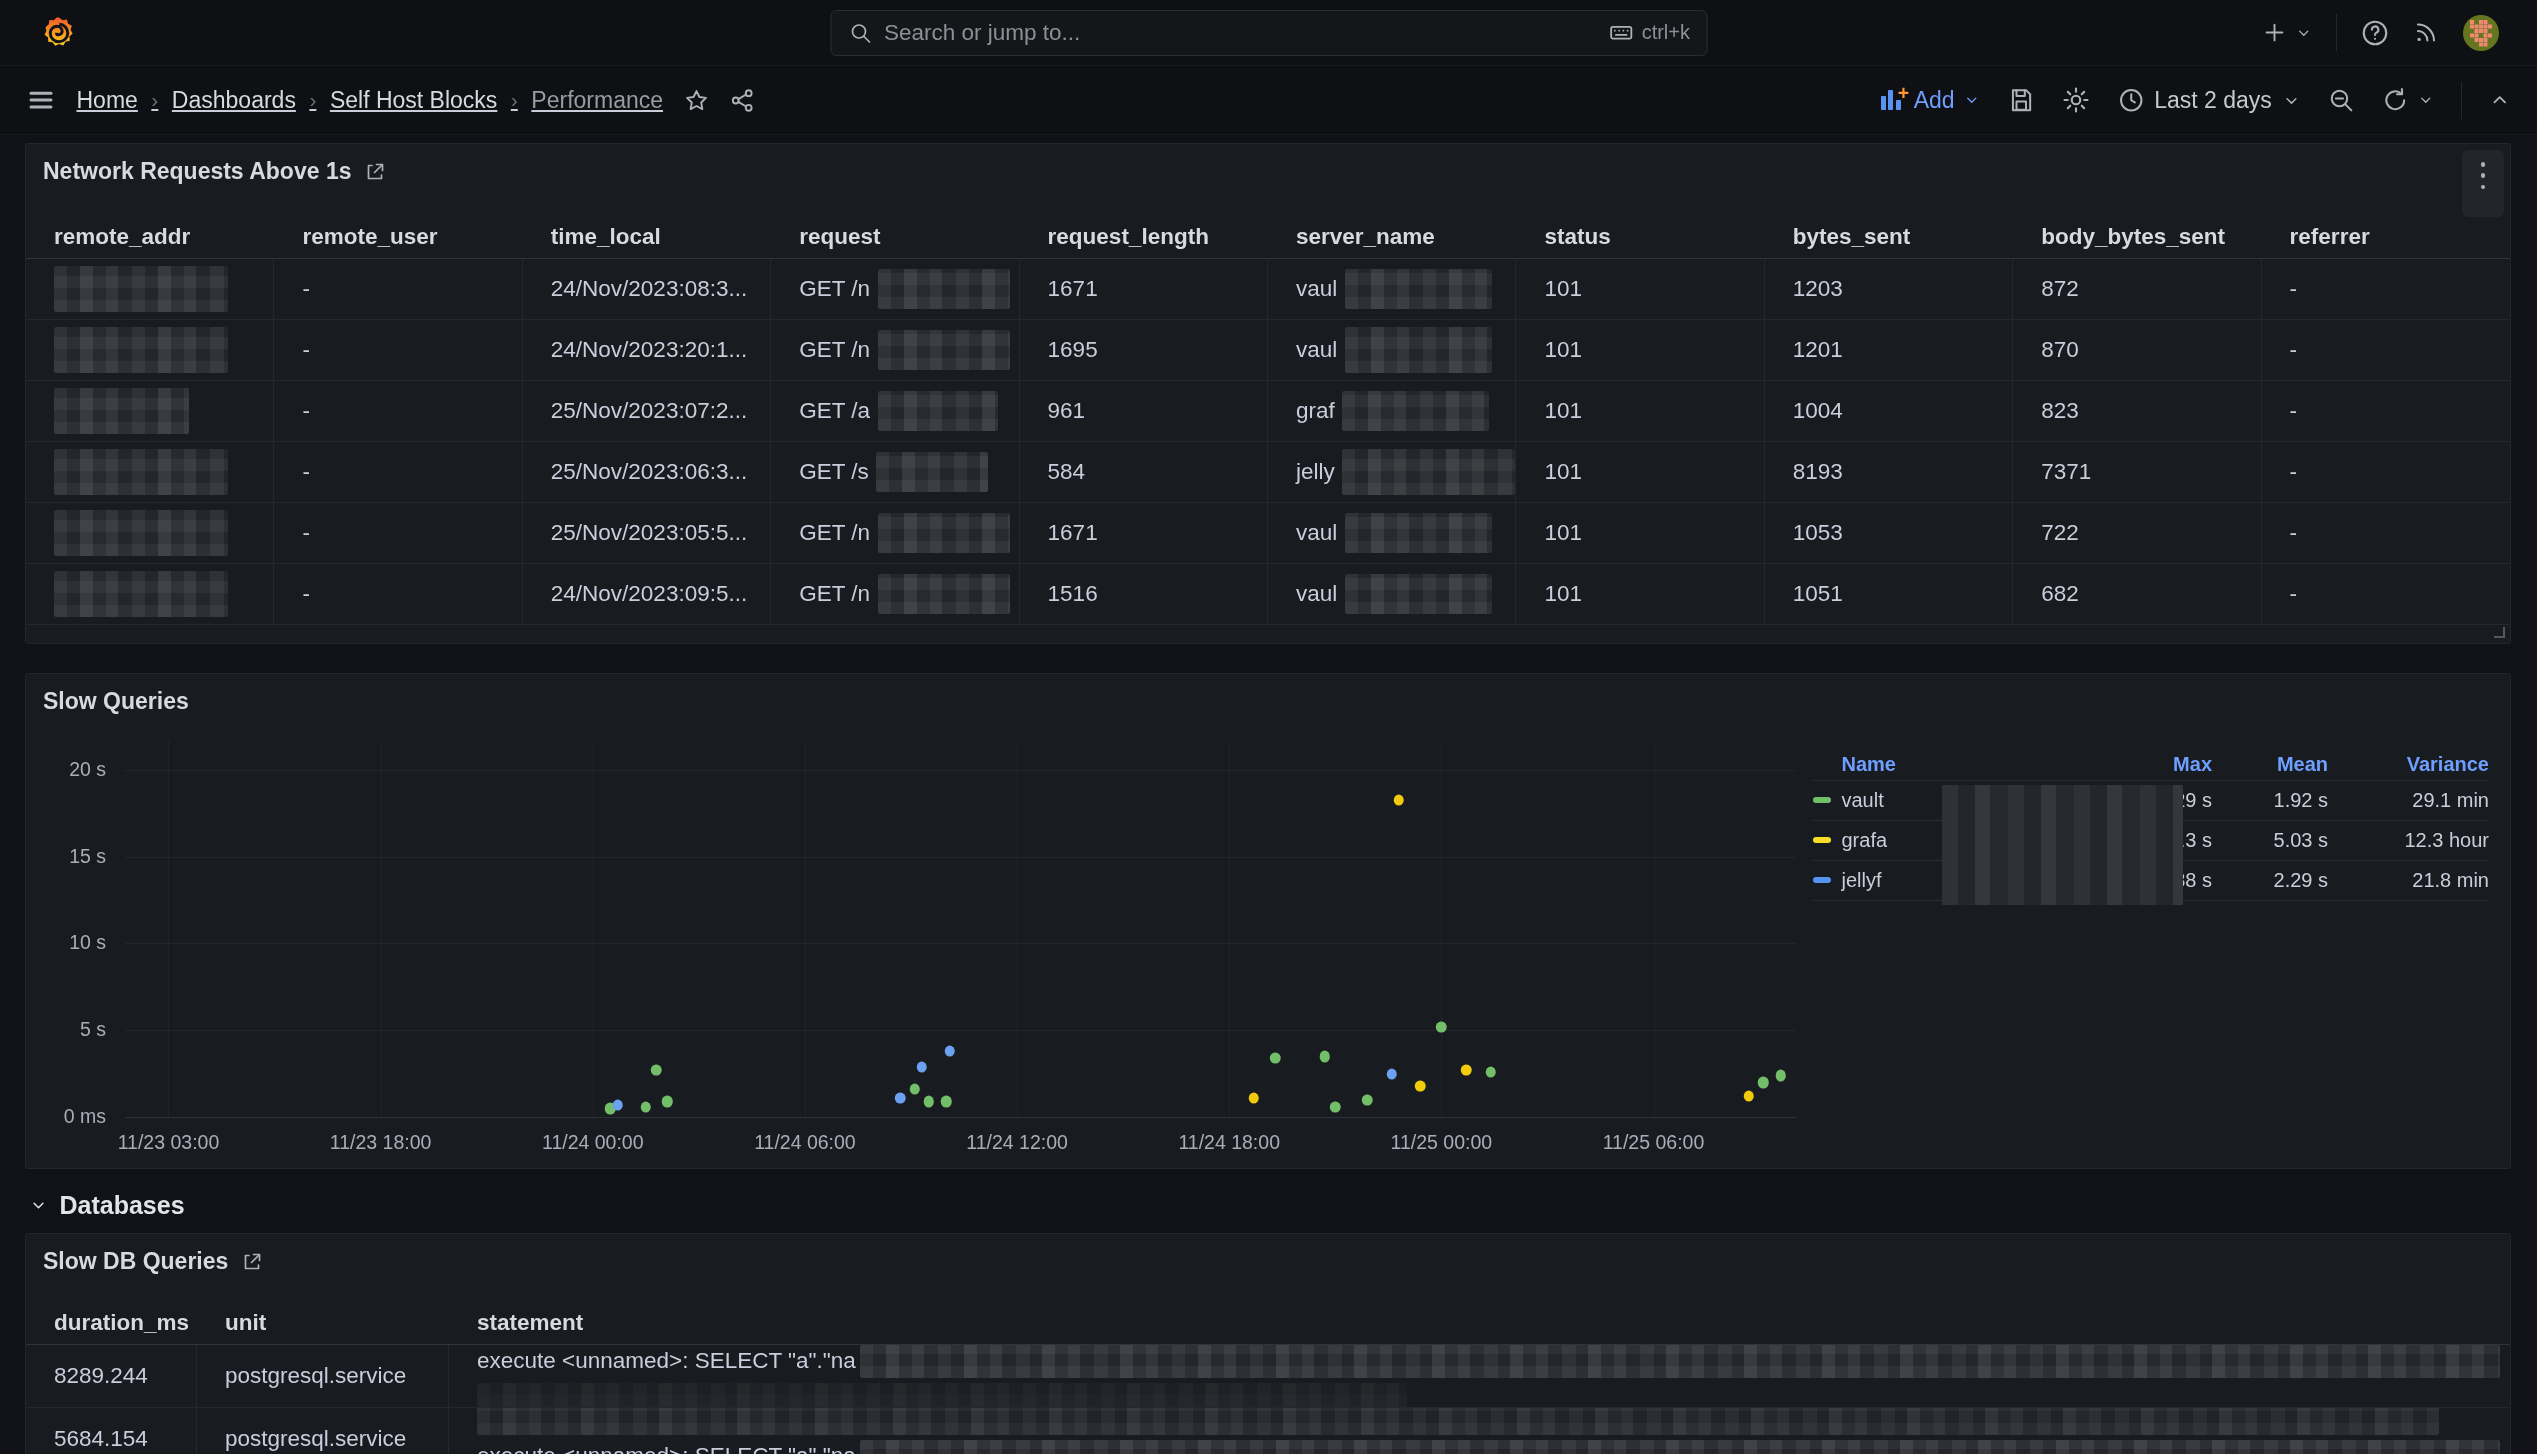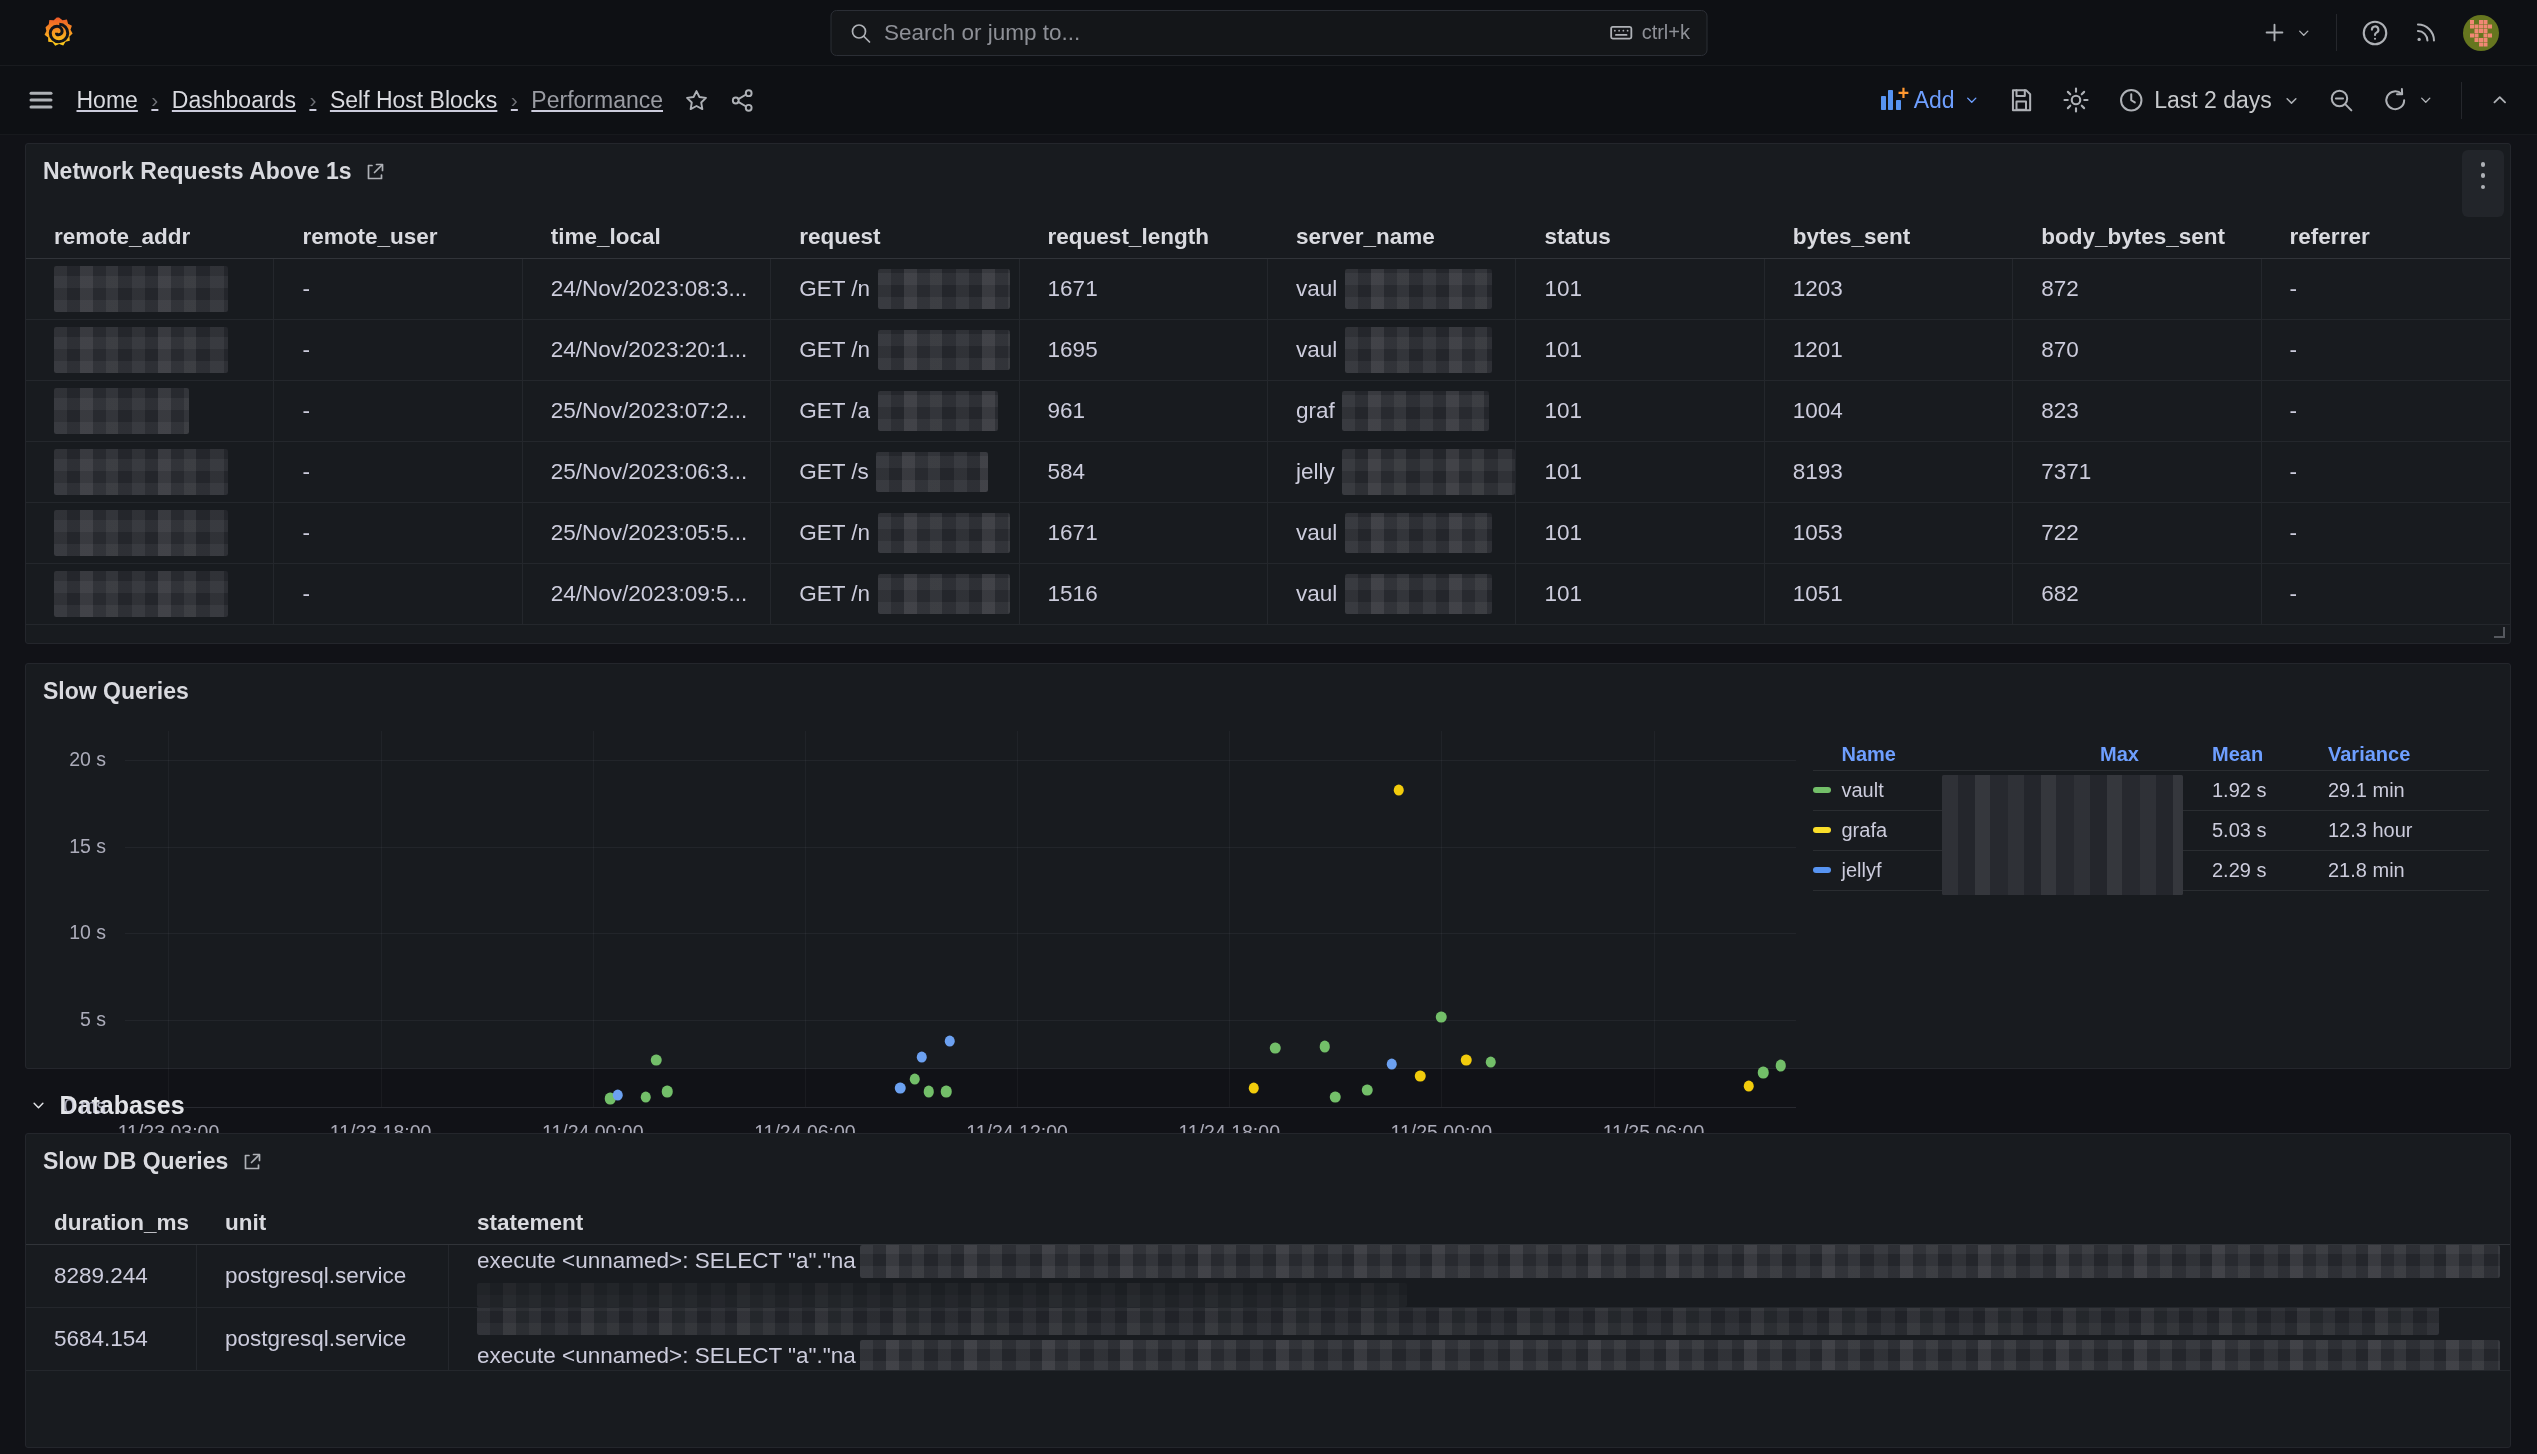--- a/index.html
+++ b/index.html
@@ -66,33 +66,33 @@
 
   
   .panel-network{height:501px; margin-top:3.7px;}
   .nt{margin-top:28.5px;}
   .nt-row{display:grid; grid-template-columns:repeat(10,1fr);}
   .nt-head .nt-cell{height:43px; font-weight:600; color:var(--text-strong); border-bottom:0.7px solid var(--line-strong); border-right:none;}
   .nt-cell{height:61px; display:flex; align-items:center; padding-left:28px; border-bottom:0.7px solid var(--line); border-right:0.7px solid var(--line); overflow:hidden; white-space:nowrap; gap:7.5px;}
   .nt-row .nt-cell:last-child{border-right:none;}
 
   
-  .panel-chart{height:406px; margin-top:19px;}
+  .panel-chart{height:496px; margin-top:29px;}
   .chart-area{position:absolute; left:99px; top:67px; width:1671px; height:376px;}
   .gl-h{position:absolute; left:0; right:0; height:0.7px; background:rgba(204,204,220,.06);}
   .gl-h.zero{background:rgba(204,204,220,.13);}
   .gl-v{position:absolute; top:0; bottom:0; width:0.7px; background:rgba(204,204,220,.05);}
   .ylab{position:absolute; right:1690px; width:90px; text-align:right; font-size:19.5px; color:rgba(204,204,220,.82); }
   .xlab{position:absolute; top:390px; transform:translateX(-50%); white-space:nowrap; font-size:19.5px; color:rgba(204,204,220,.82);}
   .dot{position:absolute; width:10.5px; height:11.2px; border-radius:50%; transform:translate(-50%,50%);}
 
   .legend{position:absolute; top:75px; right:21px; width:676px; font-size:20px;}
   .lg-row{display:grid; grid-template-columns:1fr 112px 116px 161px; align-items:center; height:40px; border-bottom:0.7px solid rgba(204,204,220,.10);}
   .lg-head{height:31.5px; color:var(--blue); font-weight:600; border-bottom:0.7px solid rgba(204,204,220,.10);}
-  .lg-num{text-align:left;}
+  .lg-num{text-align:right;}
   .lg-name{display:flex; align-items:center; gap:10.5px; cursor:pointer;}
   .pill{width:18px; height:6px; border-radius:3px; flex:0 0 auto;}
   .legend-blur{position:absolute; left:129px; top:36px; width:241px; height:120px; border-radius:1.5px; z-index:2;}
 
   
   .section-row{display:flex; align-items:center; gap:10.5px; margin:19.5px 0 0 3px; height:34px; cursor:pointer;}
   .section-title{font-size:25px; font-weight:600; color:#e3e4e8;}
 
   
   .panel-db{height:315px; margin-top:10.5px;}

